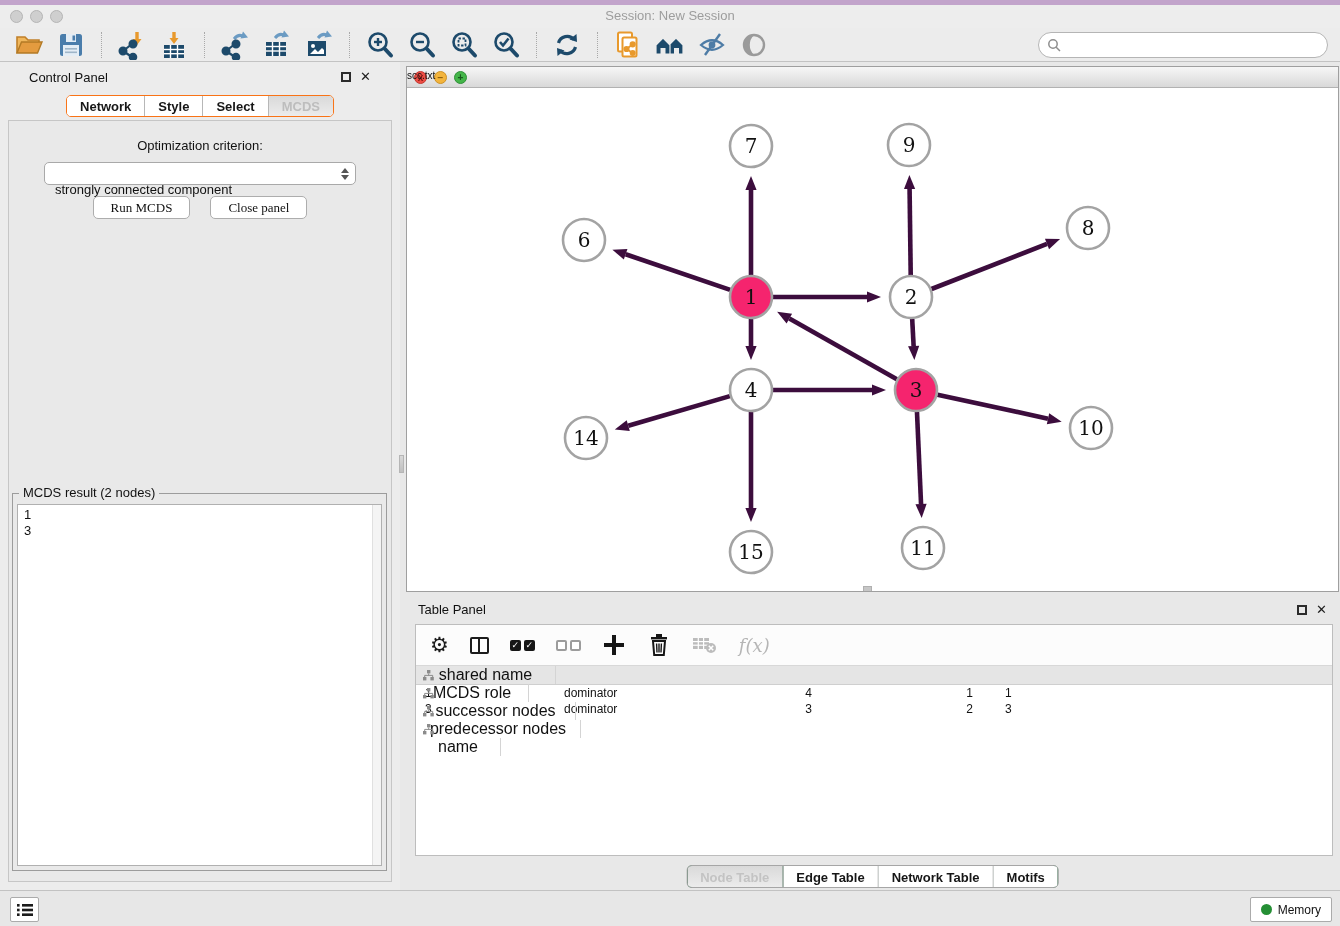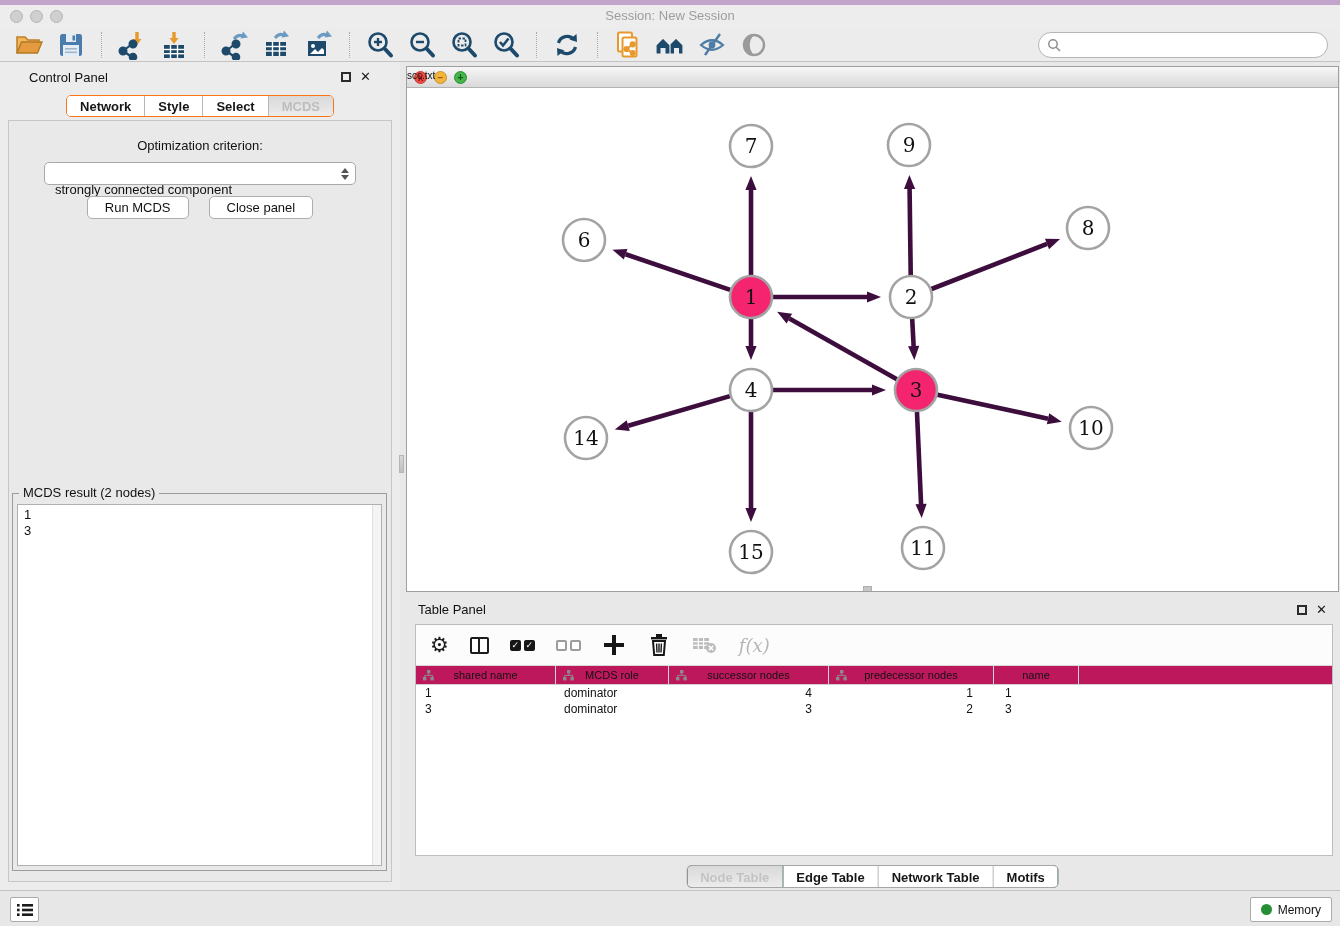--- a/index.html
+++ b/index.html
@@ -37,21 +37,21 @@
   .cp-tab:last-child{border-right:none;}
   .cp-tab.selected{background:linear-gradient(#d9d9d9,#ececec);color:#bdbdbd;}
   .cp-content{position:absolute;top:58px;left:8px;right:8px;bottom:8px;background:#e9e9e9;border:1px solid #c6c6c6;}
   .opt-label{margin-top:17px;text-align:center;font-size:13px;}
   .dropdown{margin:9px auto 0 auto;width:312px;height:23px;background:#fff;border:1px solid #a9a9a9;border-radius:5px;display:flex;align-items:center;padding:0 6px 0 10px;font-size:13px;}
   .dd-value{flex:1;margin-top:32px;}
   .dd-arrows{display:flex;flex-direction:column;align-items:center;gap:2px;}
   .dd-arrows i{display:block;width:0;height:0;border-left:4px solid transparent;border-right:4px solid transparent;}
   .dd-up{border-bottom:5px solid #555;}
   .dd-down{border-top:5px solid #555;}
-  .cp-buttons{margin-top:11px;display:flex;justify-content:center;gap:20px;}
+  .cp-buttons{margin-top:11px;display:flex;justify-content:center;gap:20px;font-family:Liberation Serif, serif;}
   .btn{height:23px;padding:0 17px;background:#fff;border:1px solid #adadad;border-radius:5px;font-size:13px;font-family:inherit;color:#111;}
   .groupbox{position:absolute;left:3px;right:4px;top:372px;bottom:10px;border:1px solid #9c9c9c;}
   .gb-legend{position:absolute;top:-9px;left:6px;background:#e9e9e9;padding:0 4px;font-size:13px;}
   .gb-inner{position:absolute;left:4px;right:4px;top:10px;bottom:4px;background:#fff;border:1px solid #b0b0b0;}
   .gb-scroll{position:absolute;right:0;top:0;bottom:0;width:9px;background:#f4f4f4;border-left:1px solid #e0e0e0;}
   .gb-text{padding:2px 6px;font-size:13px;line-height:16px;color:#111;}
 
   
   .network-window{position:absolute;left:406px;top:66px;width:933px;height:526px;background:#fff;border:1px solid #9f9f9f;}
   .nw-titlebar{position:relative;height:21px;background:linear-gradient(#f7f7f7,#d9d9d9);border-bottom:1px solid #b2b2b2;}
@@ -71,21 +71,21 @@
   .tp-content{position:absolute;left:10px;right:7px;top:27px;height:232px;background:#fff;border:1px solid #bdbdbd;}
   .tp-toolbar{height:41px;background:#fcfcfc;border-bottom:1px solid #d8d8d8;display:flex;align-items:center;padding:0 14px;gap:21px;}
   .tpi{display:flex;align-items:center;justify-content:center;height:26px;}
   .gear{font-size:21px;color:#1c1c1c;font-family:"DejaVu Sans",sans-serif;line-height:1;}
   .colbrowser{width:19px;height:17px;border:2.5px solid #1c1c1c;border-radius:2px;position:relative;}
   .colbrowser::after{content:"";position:absolute;left:6px;top:0;bottom:0;width:2.5px;background:#1c1c1c;}
   .chkpair{display:flex;gap:3px;}
   .chk{width:11px;height:11px;border-radius:2px;background:#161616;color:#fff;font-size:9px;font-weight:bold;display:flex;align-items:center;justify-content:center;line-height:1;}
   .unchk{width:11px;height:11px;border-radius:2px;border:2px solid #9c9c9c;background:#fff;}
   .fx{font-family:"DejaVu Serif",serif;font-style:italic;font-size:18px;color:#b5b5b5;}
-  .tp-table-head{display:flex;height:19px;background:#be185d;border-bottom:1px solid #cfcfcf;font-size:11px;}
+  .tp-table-head{display:flex;height:19px;background:#e5e5e5;border-bottom:1px solid #cfcfcf;font-size:16px;flex-direction:column;}
   .th{position:relative;display:flex;align-items:center;justify-content:center;border-right:1px solid #d4d4d4;color:#111;}
   .th .treeicon{position:absolute;left:7px;top:4px;}
   .trow{display:flex;height:16px;font-size:12px;align-items:center;}
   .tc{overflow:hidden;white-space:nowrap;}
   .c0{width:140px;padding-left:9px;}
   .c1{width:113px;padding-left:8px;}
   .c2{width:160px;padding-right:17px;text-align:right;align-items:center;}
   .c3{width:165px;padding-right:21px;text-align:right;}
   .c4{width:85px;padding-left:11px;}
   .tp-tabs{position:absolute;bottom:2px;left:50%;transform:translateX(-50%);display:flex;height:23px;border:1px solid #a6a6a6;border-radius:5px;overflow:hidden;background:#14532d;font-size:13px;font-weight:bold;white-space:nowrap;}

